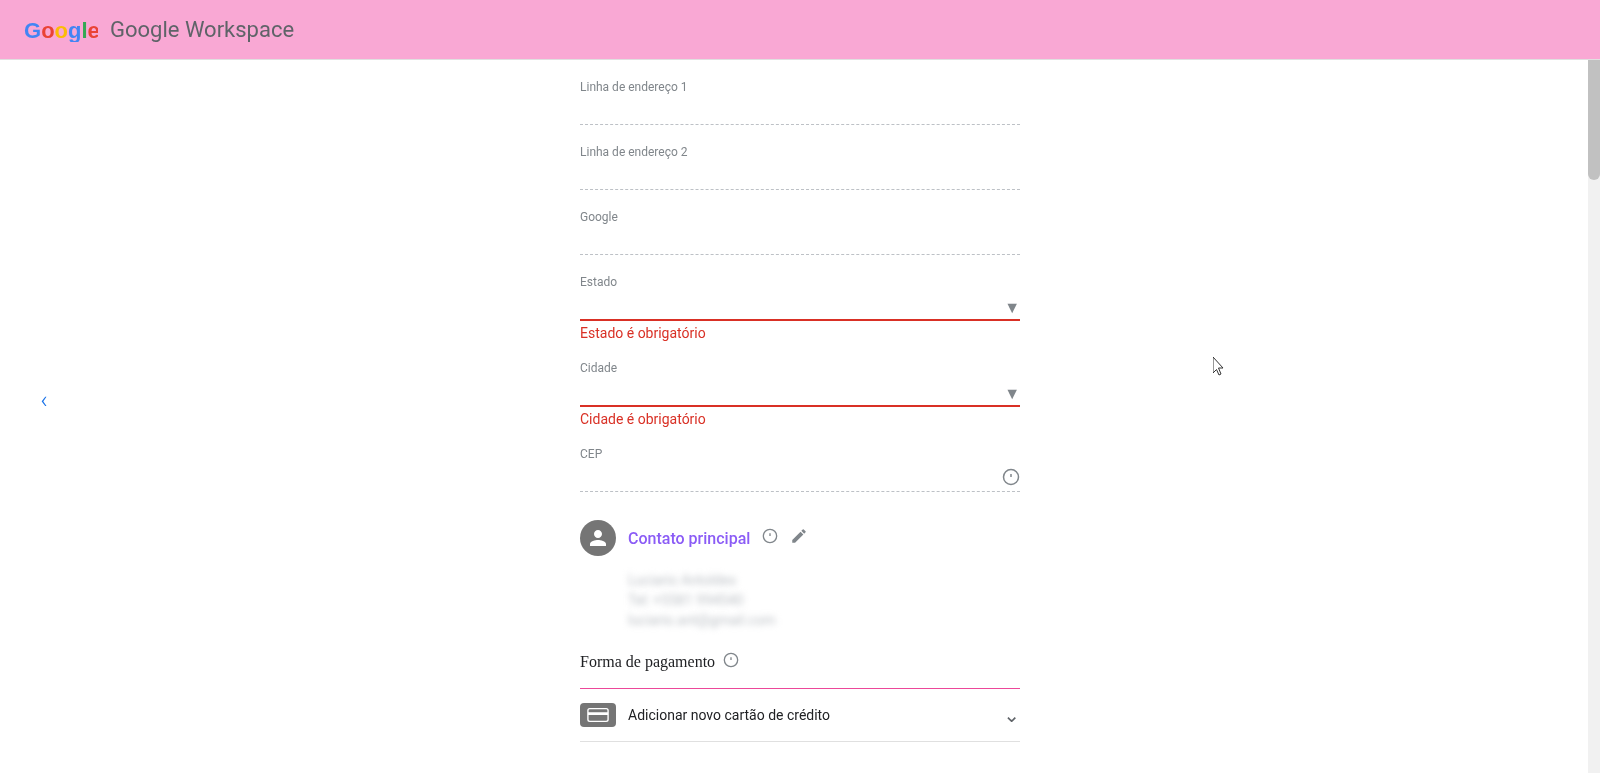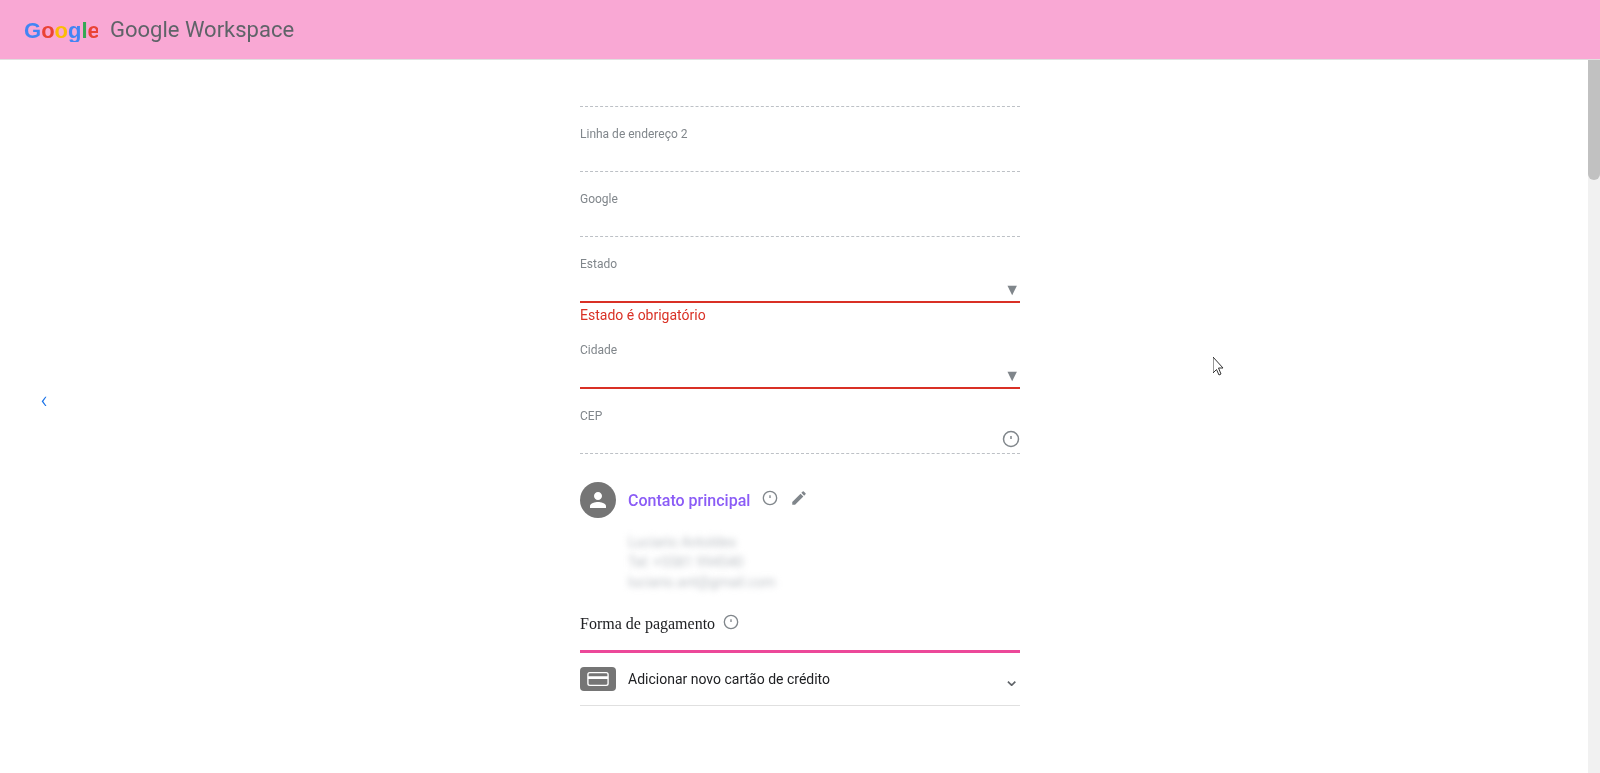--- a/index.html
+++ b/index.html
@@ -293,20 +293,21 @@
 </header>
 
 <div class="back-btn">
   <span style="font-size:24px;color:#1a73e8;font-weight:300;">‹</span>
 </div>
 
 <main class="main-content">
   <div class="form-container">
 
     <div class="field-group">
+      <label class="field-label">Linha de endereço 1</label>
       <input class="field-input" type="text" value="" style="">
     </div>
 
     <div class="field-group">
       <label class="field-label">Linha de endereço 2</label>
       <input class="field-input" type="text" value="" style="">
     </div>
 
     <div class="field-group">
       <label class="field-label">Google</label>
@@ -325,20 +326,21 @@
     </div>
 
     <div class="field-group">
       <label class="field-label">Cidade</label>
       <div class="field-row">
         <select class="dropdown-field">
           <option value=""></option>
         </select>
         <span class="chevron-icon">▼</span>
       </div>
+      <div class="error-message">Cidade é obrigatório</div>
     </div>
 
     <div class="field-group">
       <label class="field-label">CEP</label>
       <div class="field-row">
         <input class="field-input" type="text" value="" style="padding-right: 28px;">
         <span class="info-icon-wrapper">
           <svg width="18" height="18" viewBox="0 0 24 24" fill="none" stroke="#80868b" stroke-width="2">
             <circle cx="12" cy="12" r="10"></circle>
             <line x1="12" y1="8" x2="12" y2="12"></line>
@@ -380,21 +382,21 @@
         <span class="payment-title">Forma de pagamento</span>
         <span class="info-icon-inline">
           <svg width="16" height="16" viewBox="0 0 24 24" fill="none" stroke="#80868b" stroke-width="2">
             <circle cx="12" cy="12" r="10"></circle>
             <line x1="12" y1="8" x2="12" y2="12"></line>
             <line x1="12" y1="16" x2="12.01" y2="16"></line>
           </svg>
         </span>
       </div>
 
-      <div class="payment-row" style="border-top:3px solid #ec4899;">
+      <div class="payment-row" style="border-top:1px solid #ec4899;">
         <div class="card-icon">
           <svg width="22" height="16" viewBox="0 0 24 16" fill="white">
             <rect x="1" y="1" width="22" height="14" rx="2" ry="2" stroke="white" stroke-width="1.5" fill="none"></rect>
             <rect x="1" y="5" width="22" height="3" fill="white"></rect>
           </svg>
         </div>
         <span class="payment-label">Adicionar novo cartão de crédito</span>
         <span class="expand-icon">⌄</span>
       </div>
     </div>

